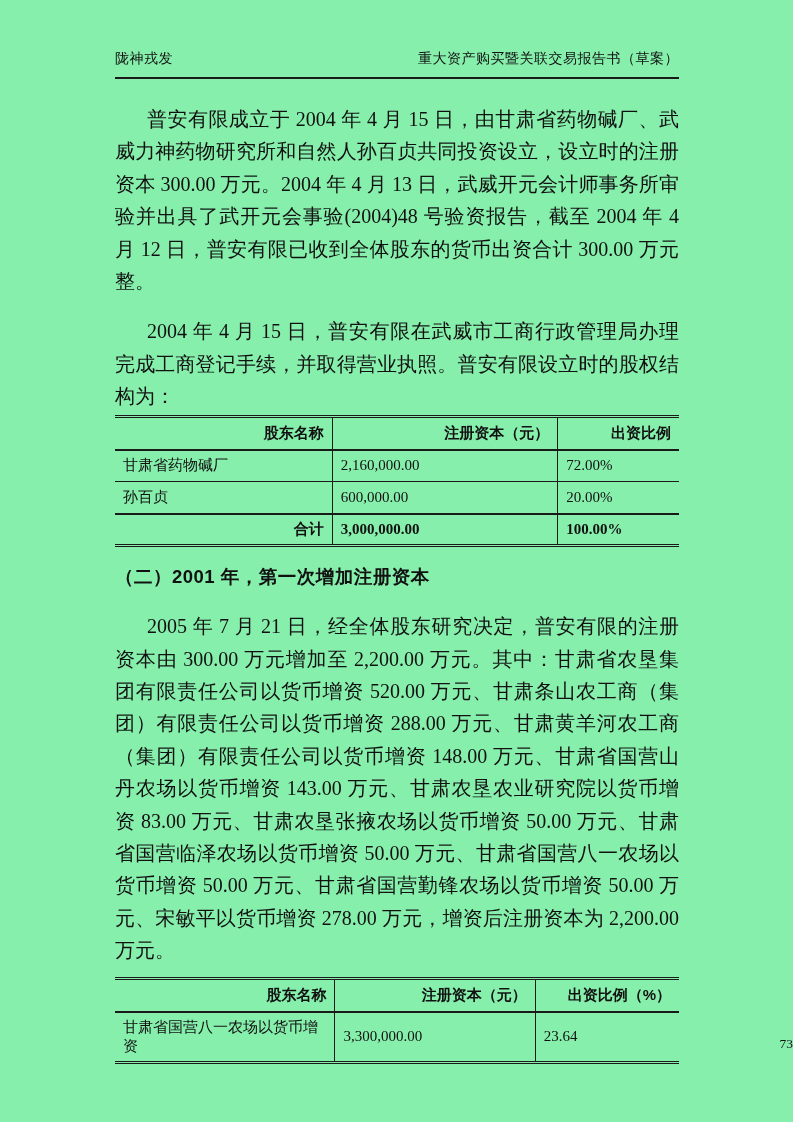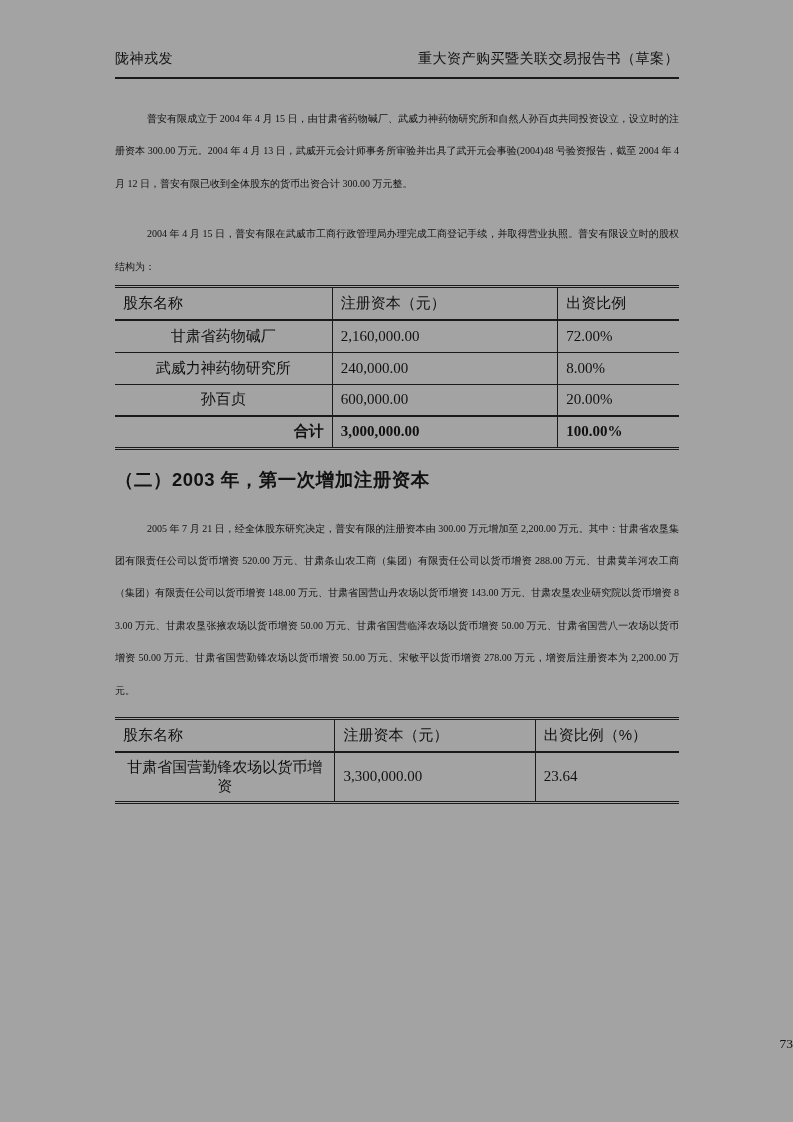--- a/index.html
+++ b/index.html
@@ -7,21 +7,21 @@
   body {
     width: 793px;
     height: 1122px;
     position: relative;
     font-family: "Liberation Serif", "DejaVu Serif", serif;
     color: #111111;
   }
   .page {
     position: absolute;
     inset: 0;
-    background: #a3a3a3;
+    background: #86efac;
     overflow: hidden;
   }
   
   .doc-header {
     position: absolute;
     left: 115px;
     right: 114px;
     top: 50px;
     display: flex;
     justify-content: space-between;
@@ -32,21 +32,21 @@
     border-bottom: 2px solid #1a1a1a;
   }
   
   .content {
     position: absolute;
     left: 115px;
     right: 114px;
     top: 103px;
   }
   .para {
-    font-size: 10px;
+    font-size: 20px;
     line-height: 32.4px;
     text-align: justify;
     text-indent: 32px;
     margin-bottom: 10px;
     word-break: break-all;
   }
   .para.tight { margin-bottom: 2px; margin-top: 18px; }
   .section-heading {
     font-family: "Liberation Sans", "DejaVu Sans", sans-serif;
     font-weight: bold;
@@ -58,34 +58,34 @@
   table.share-table {
     width: 100%;
     border-collapse: collapse;
     border-top: 3px double #1a1a1a;
     border-bottom: 3px double #1a1a1a;
     font-size: 15px;
     margin-bottom: 4px;
   }
   table.share-table th {
     font-family: "Liberation Sans", "DejaVu Sans", sans-serif;
-    font-weight: normal;
-    text-align: left;
+    font-weight: bold;
+    text-align: right;
     font-size: 15px;
     padding: 6px 8px;
     border-bottom: 2px solid #1a1a1a;
   }
   table.share-table td {
     padding: 5px 8px;
     height: 32px;
   }
   table.share-table th + th,
   table.share-table td + td { border-left: 1px solid #1a1a1a; }
   table.share-table tr.data-row + tr.data-row td { border-top: 1px solid #1a1a1a; }
-  table.share-table td.name  { text-align: center; }
+  table.share-table td.name  { text-align: left; }
   table.share-table td.num   { }
   table.share-table tr.total-row td {
     border-top: 2px solid #1a1a1a;
     font-weight: bold;
   }
   table.share-table tr.total-row td.label {
     text-align: right;
     font-family: "Liberation Sans", "DejaVu Sans", sans-serif;
   }
   .t1-c1 { width: 38.5%; }
@@ -133,59 +133,54 @@
           <th>出资比例</th>
         </tr>
       </thead>
       <tbody>
         <tr class="data-row">
           <td class="name">甘肃省药物碱厂</td>
           <td class="num">2,160,000.00</td>
           <td class="num">72.00%</td>
         </tr>
         <tr class="data-row">
-          <td class="name">武威力神药物研究所</td>
-          <td class="num">240,000.00</td>
-          <td class="num">8.00%</td>
-        </tr>
-        <tr class="data-row">
           <td class="name">孙百贞</td>
           <td class="num">600,000.00</td>
           <td class="num">20.00%</td>
         </tr>
         <tr class="total-row">
           <td class="label">合计</td>
           <td class="num">3,000,000.00</td>
           <td class="num">100.00%</td>
         </tr>
       </tbody>
     </table>
 
-    <h2 class="section-heading">（二）2003 年，第一次增加注册资本</h2>
+    <h2 class="section-heading">（二）2001 年，第一次增加注册资本</h2>
 
     <p class="para">2005 年 7 月 21 日，经全体股东研究决定，普安有限的注册资本由 300.00 万元增加至 2,200.00 万元。其中：甘肃省农垦集团有限责任公司以货币增资 520.00 万元、甘肃条山农工商（集团）有限责任公司以货币增资 288.00 万元、甘肃黄羊河农工商（集团）有限责任公司以货币增资 148.00 万元、甘肃省国营山丹农场以货币增资 143.00 万元、甘肃农垦农业研究院以货币增资 83.00 万元、甘肃农垦张掖农场以货币增资 50.00 万元、甘肃省国营临泽农场以货币增资 50.00 万元、甘肃省国营八一农场以货币增资 50.00 万元、甘肃省国营勤锋农场以货币增资 50.00 万元、宋敏平以货币增资 278.00 万元，增资后注册资本为 2,200.00 万元。</p>
 
 
 
     <table class="share-table">
       <colgroup>
           <col class="t2-c1">
           <col class="t2-c2">
           <col class="t2-c3">
         </colgroup>
       <thead>
         <tr>
           <th>股东名称</th>
           <th>注册资本（元）</th>
           <th>出资比例（%）</th>
         </tr>
       </thead>
       <tbody>
         <tr class="data-row">
-          <td class="name">甘肃省国营勤锋农场以货币增资</td>
+          <td class="name">甘肃省国营八一农场以货币增资</td>
           <td class="num">3,300,000.00</td>
           <td class="num">23.64</td>
         </tr>
       </tbody>
     </table>
 
   </div>
 
   <div class="doc-footer">73</div>
 

